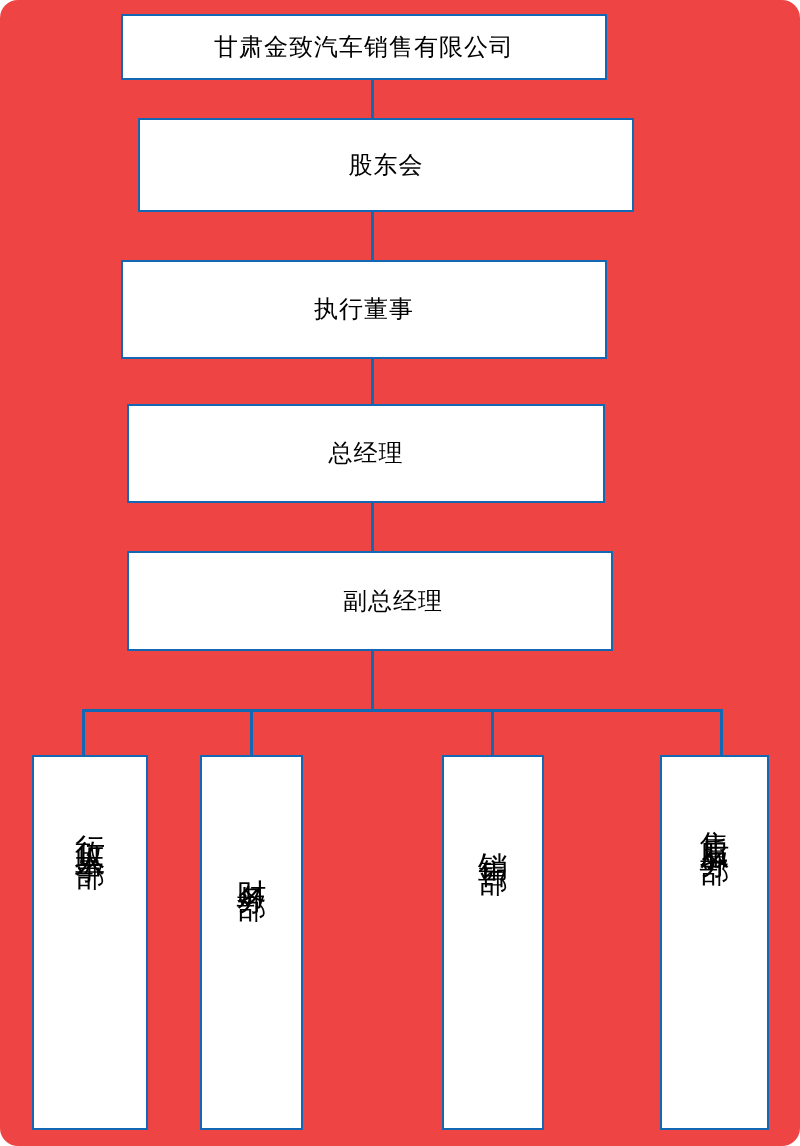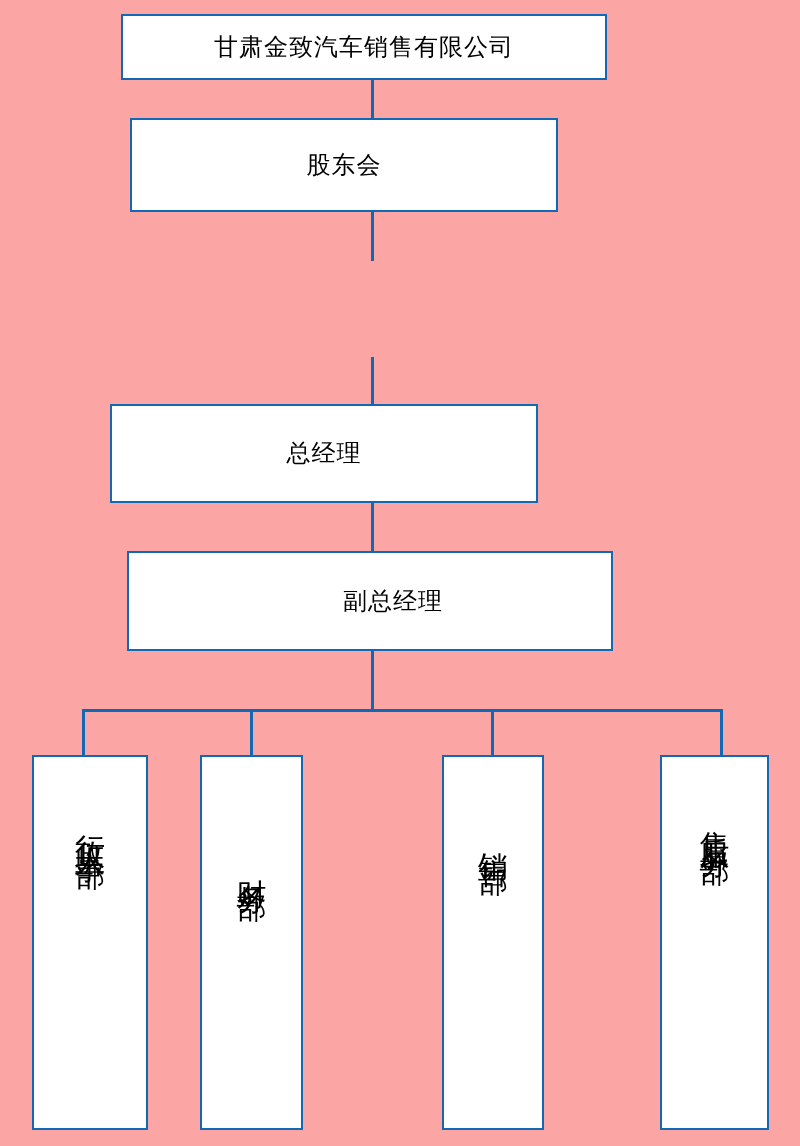--- a/index.html
+++ b/index.html
@@ -7,44 +7,45 @@
     padding: 0;
     background: #ffffff;
   }
   body {
     font-family: "DejaVu Sans", "Liberation Sans", sans-serif;
   }
   #org-chart {
     position: relative;
     width: 800px;
     height: 1146px;
-    background: #fca5a5;
+    background: #ef4444;
     overflow: hidden;
+    border-radius: 18px;
   }
   .node-box {
     position: absolute;
     box-sizing: border-box;
     border: 2px solid #1268B3;
     background: #ffffff;
     display: flex;
     align-items: center;
     justify-content: center;
   }
   .node-label {
     font-size: 24px;
     color: #000000;
     letter-spacing: 1px;
     line-height: 1.1;
     white-space: nowrap;
   }
   
   #node-company { left: 121px; top: 14px;  width: 486px; height: 66px; }
-  #node-shareholders { left: 130px; top: 118px; width: 428px; height: 94px; }
+  #node-shareholders { left: 138px; top: 118px; width: 496px; height: 94px; }
   #node-executive-director { left: 121px; top: 260px; width: 486px; height: 99px; }
-  #node-general-manager { left: 110px; top: 404px; width: 428px; height: 99px; }
+  #node-general-manager { left: 127px; top: 404px; width: 478px; height: 99px; }
   #node-deputy-general-manager { left: 127px; top: 551px; width: 486px; height: 100px; padding-left: 46px; }
 
   
   .dept-box {
     position: absolute;
     box-sizing: border-box;
     border: 2px solid #1268B3;
     background: #ffffff;
     display: flex;
     justify-content: center;
@@ -100,20 +101,23 @@
   </div>
 
   <div class="connector-v" id="conn-company-shareholders"></div>
 
   <div class="node-box" id="node-shareholders">
     <span class="node-label">股东会</span>
   </div>
 
   <div class="connector-v" id="conn-shareholders-executive"></div>
 
+  <div class="node-box" id="node-executive-director">
+    <span class="node-label">执行董事</span>
+  </div>
 
   <div class="connector-v" id="conn-executive-generalmanager"></div>
 
   <div class="node-box" id="node-general-manager">
     <span class="node-label">总经理</span>
   </div>
 
   <div class="connector-v" id="conn-generalmanager-deputy"></div>
 
   <div class="node-box" id="node-deputy-general-manager">

